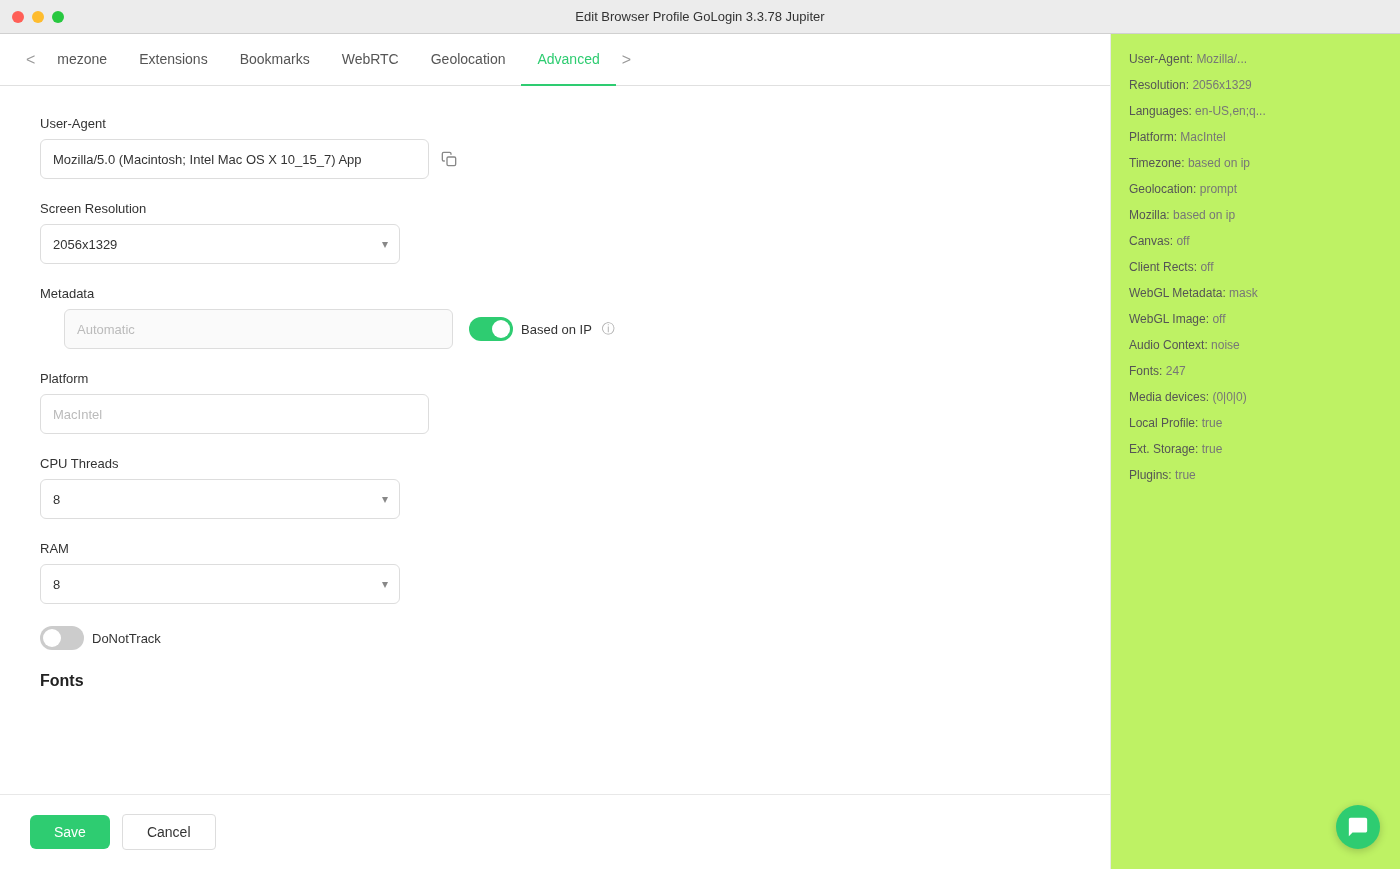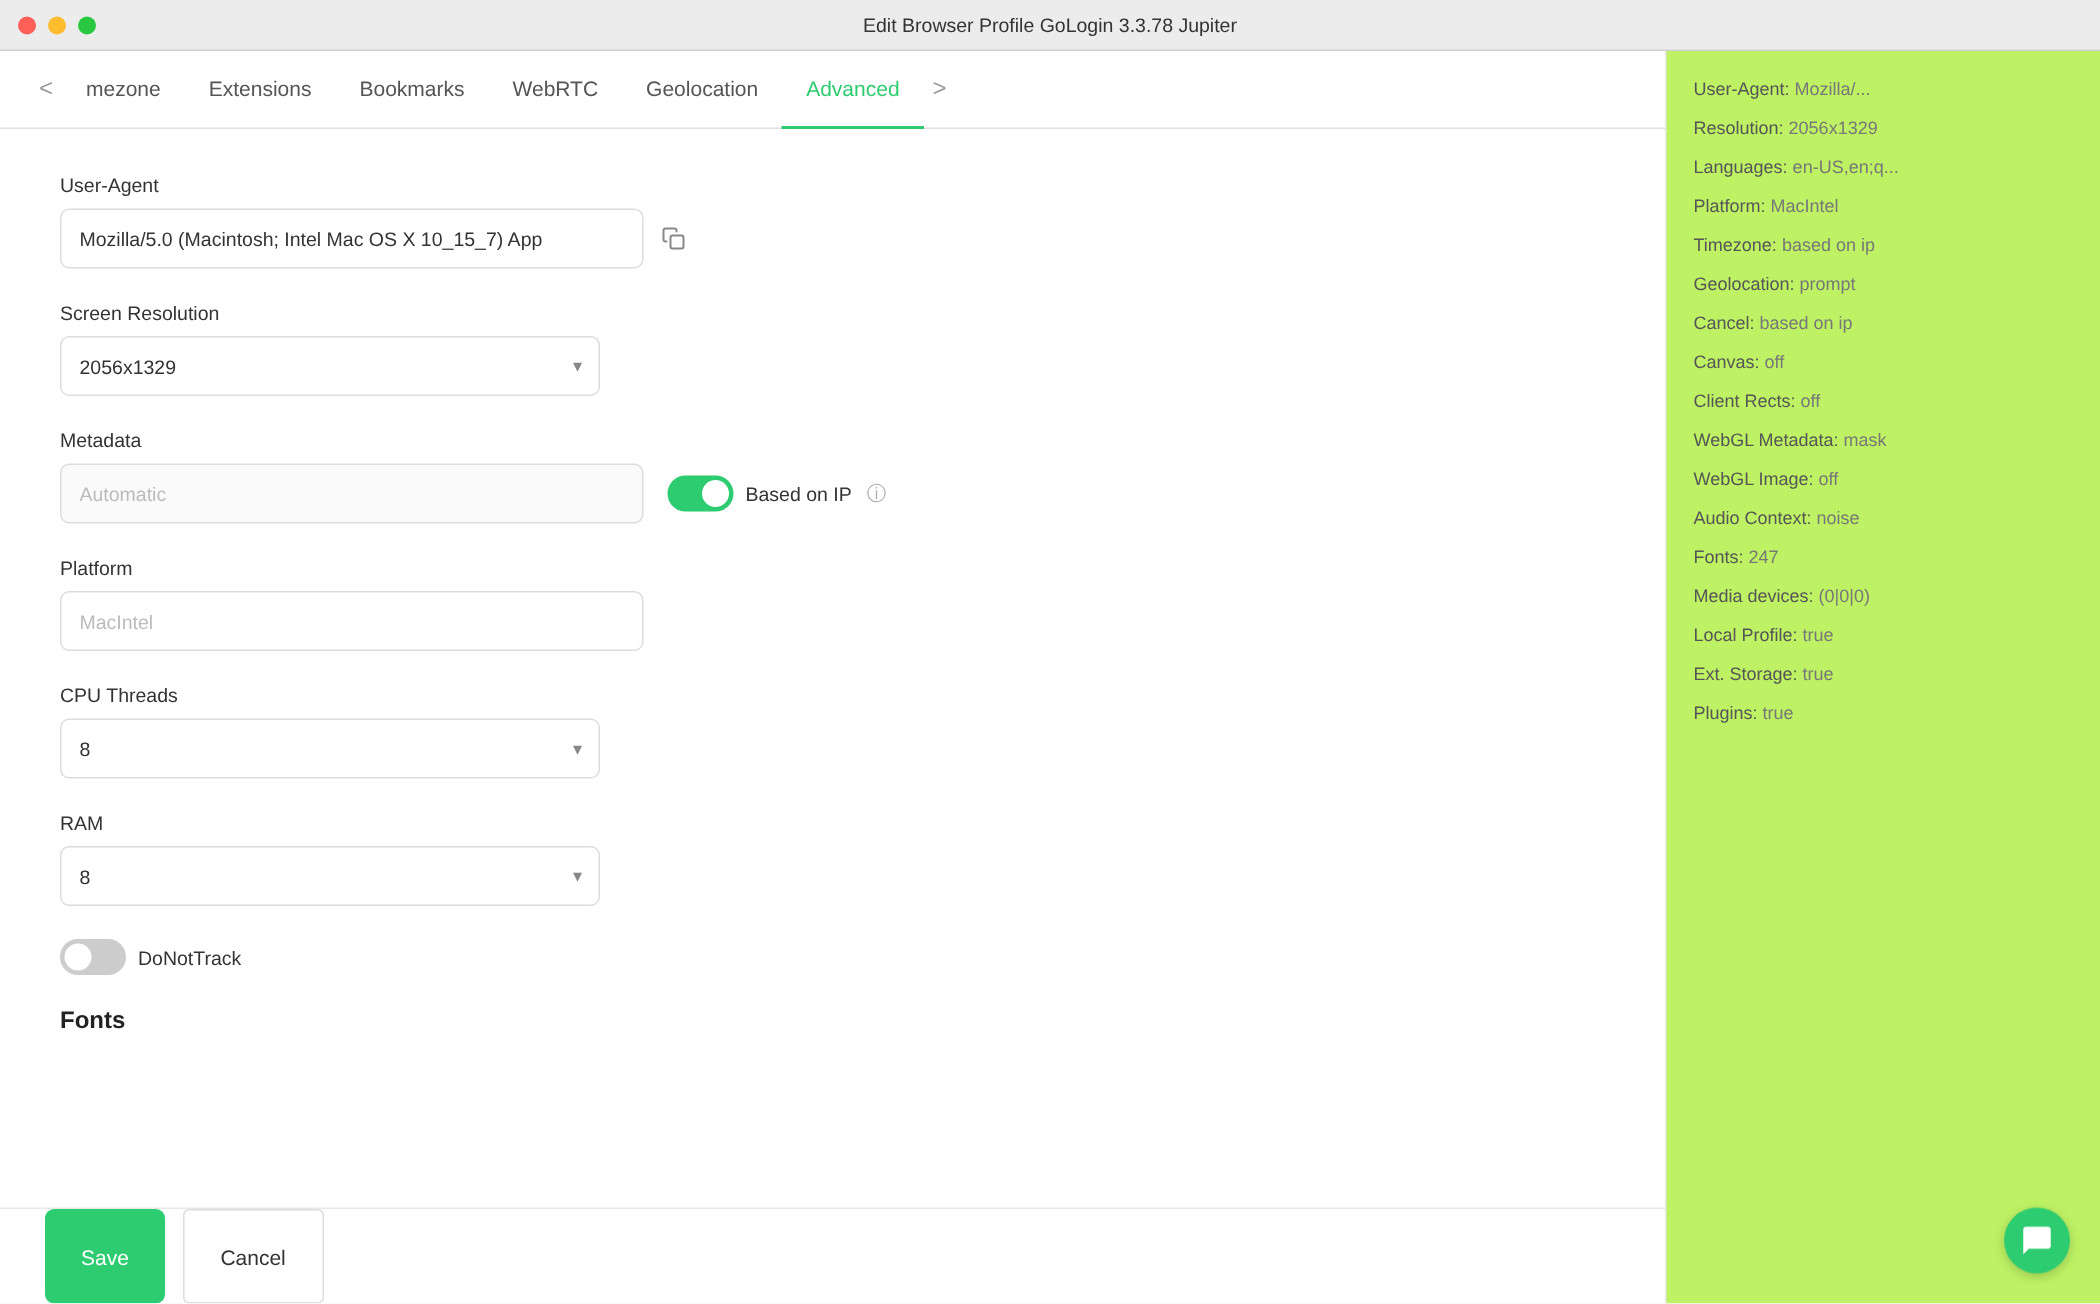--- a/index.html
+++ b/index.html
@@ -138,20 +138,21 @@
       font-size: 13px;
       color: #333;
       background: #fff;
       outline: none;
     }
     .field-input::placeholder {
       color: #bbb;
     }
     .field-input:read-only {
       background: #fafafa;
+      margin-left: 24px;
     }
     .copy-icon-btn {
       background: none;
       border: none;
       cursor: pointer;
       margin-left: 8px;
       color: #888;
       padding: 4px;
       display: flex;
       align-items: center;
@@ -236,24 +237,25 @@
       color: #333;
     }
     .toggle-info {
       color: #aaa;
       font-size: 13px;
       margin-left: 2px;
     }
 
     
     .bottom-bar {
-      height: 64px;
+      height: 75px;
       background: #fff;
       border-top: 1px solid #e8e8e8;
       display: flex;
+      align-items: center;
       padding: 0 30px;
       gap: 12px;
     }
     .btn-save {
       background: #2ecc71;
       color: #fff;
       border: none;
       border-radius: 6px;
       padding: 9px 24px;
       font-size: 14px;
@@ -438,21 +440,21 @@
 
   </div>
 
   <div class="right-panel" id="right-panel-container">
   <div class="rp-row"><span class="rp-key">User-Agent:</span> <span class="rp-val">Mozilla/...</span></div>
       <div class="rp-row"><span class="rp-key">Resolution:</span> <span class="rp-val">2056x1329</span></div>
       <div class="rp-row"><span class="rp-key">Languages:</span> <span class="rp-val">en-US,en;q...</span></div>
       <div class="rp-row"><span class="rp-key">Platform:</span> <span class="rp-val">MacIntel</span></div>
       <div class="rp-row"><span class="rp-key">Timezone:</span> <span class="rp-val">based on ip</span></div>
       <div class="rp-row"><span class="rp-key">Geolocation:</span> <span class="rp-val">prompt</span></div>
-      <div class="rp-row"><span class="rp-key">Cancel:</span> <span class="rp-val">based on ip</span></div>
+      <div class="rp-row"><span class="rp-key">Mozilla:</span> <span class="rp-val">based on ip</span></div>
       <div class="rp-row"><span class="rp-key">Canvas:</span> <span class="rp-val">off</span></div>
       <div class="rp-row"><span class="rp-key">Client Rects:</span> <span class="rp-val">off</span></div>
       <div class="rp-row"><span class="rp-key">WebGL Metadata:</span> <span class="rp-val">mask</span></div>
       <div class="rp-row"><span class="rp-key">WebGL Image:</span> <span class="rp-val">off</span></div>
       <div class="rp-row"><span class="rp-key">Audio Context:</span> <span class="rp-val">noise</span></div>
       <div class="rp-row"><span class="rp-key">Fonts:</span> <span class="rp-val">247</span></div>
       <div class="rp-row"><span class="rp-key">Media devices:</span> <span class="rp-val">(0|0|0)</span></div>
       <div class="rp-row"><span class="rp-key">Local Profile:</span> <span class="rp-val">true</span></div>
       <div class="rp-row"><span class="rp-key">Ext. Storage:</span> <span class="rp-val">true</span></div>
       <div class="rp-row"><span class="rp-key">Plugins:</span> <span class="rp-val">true</span></div>

